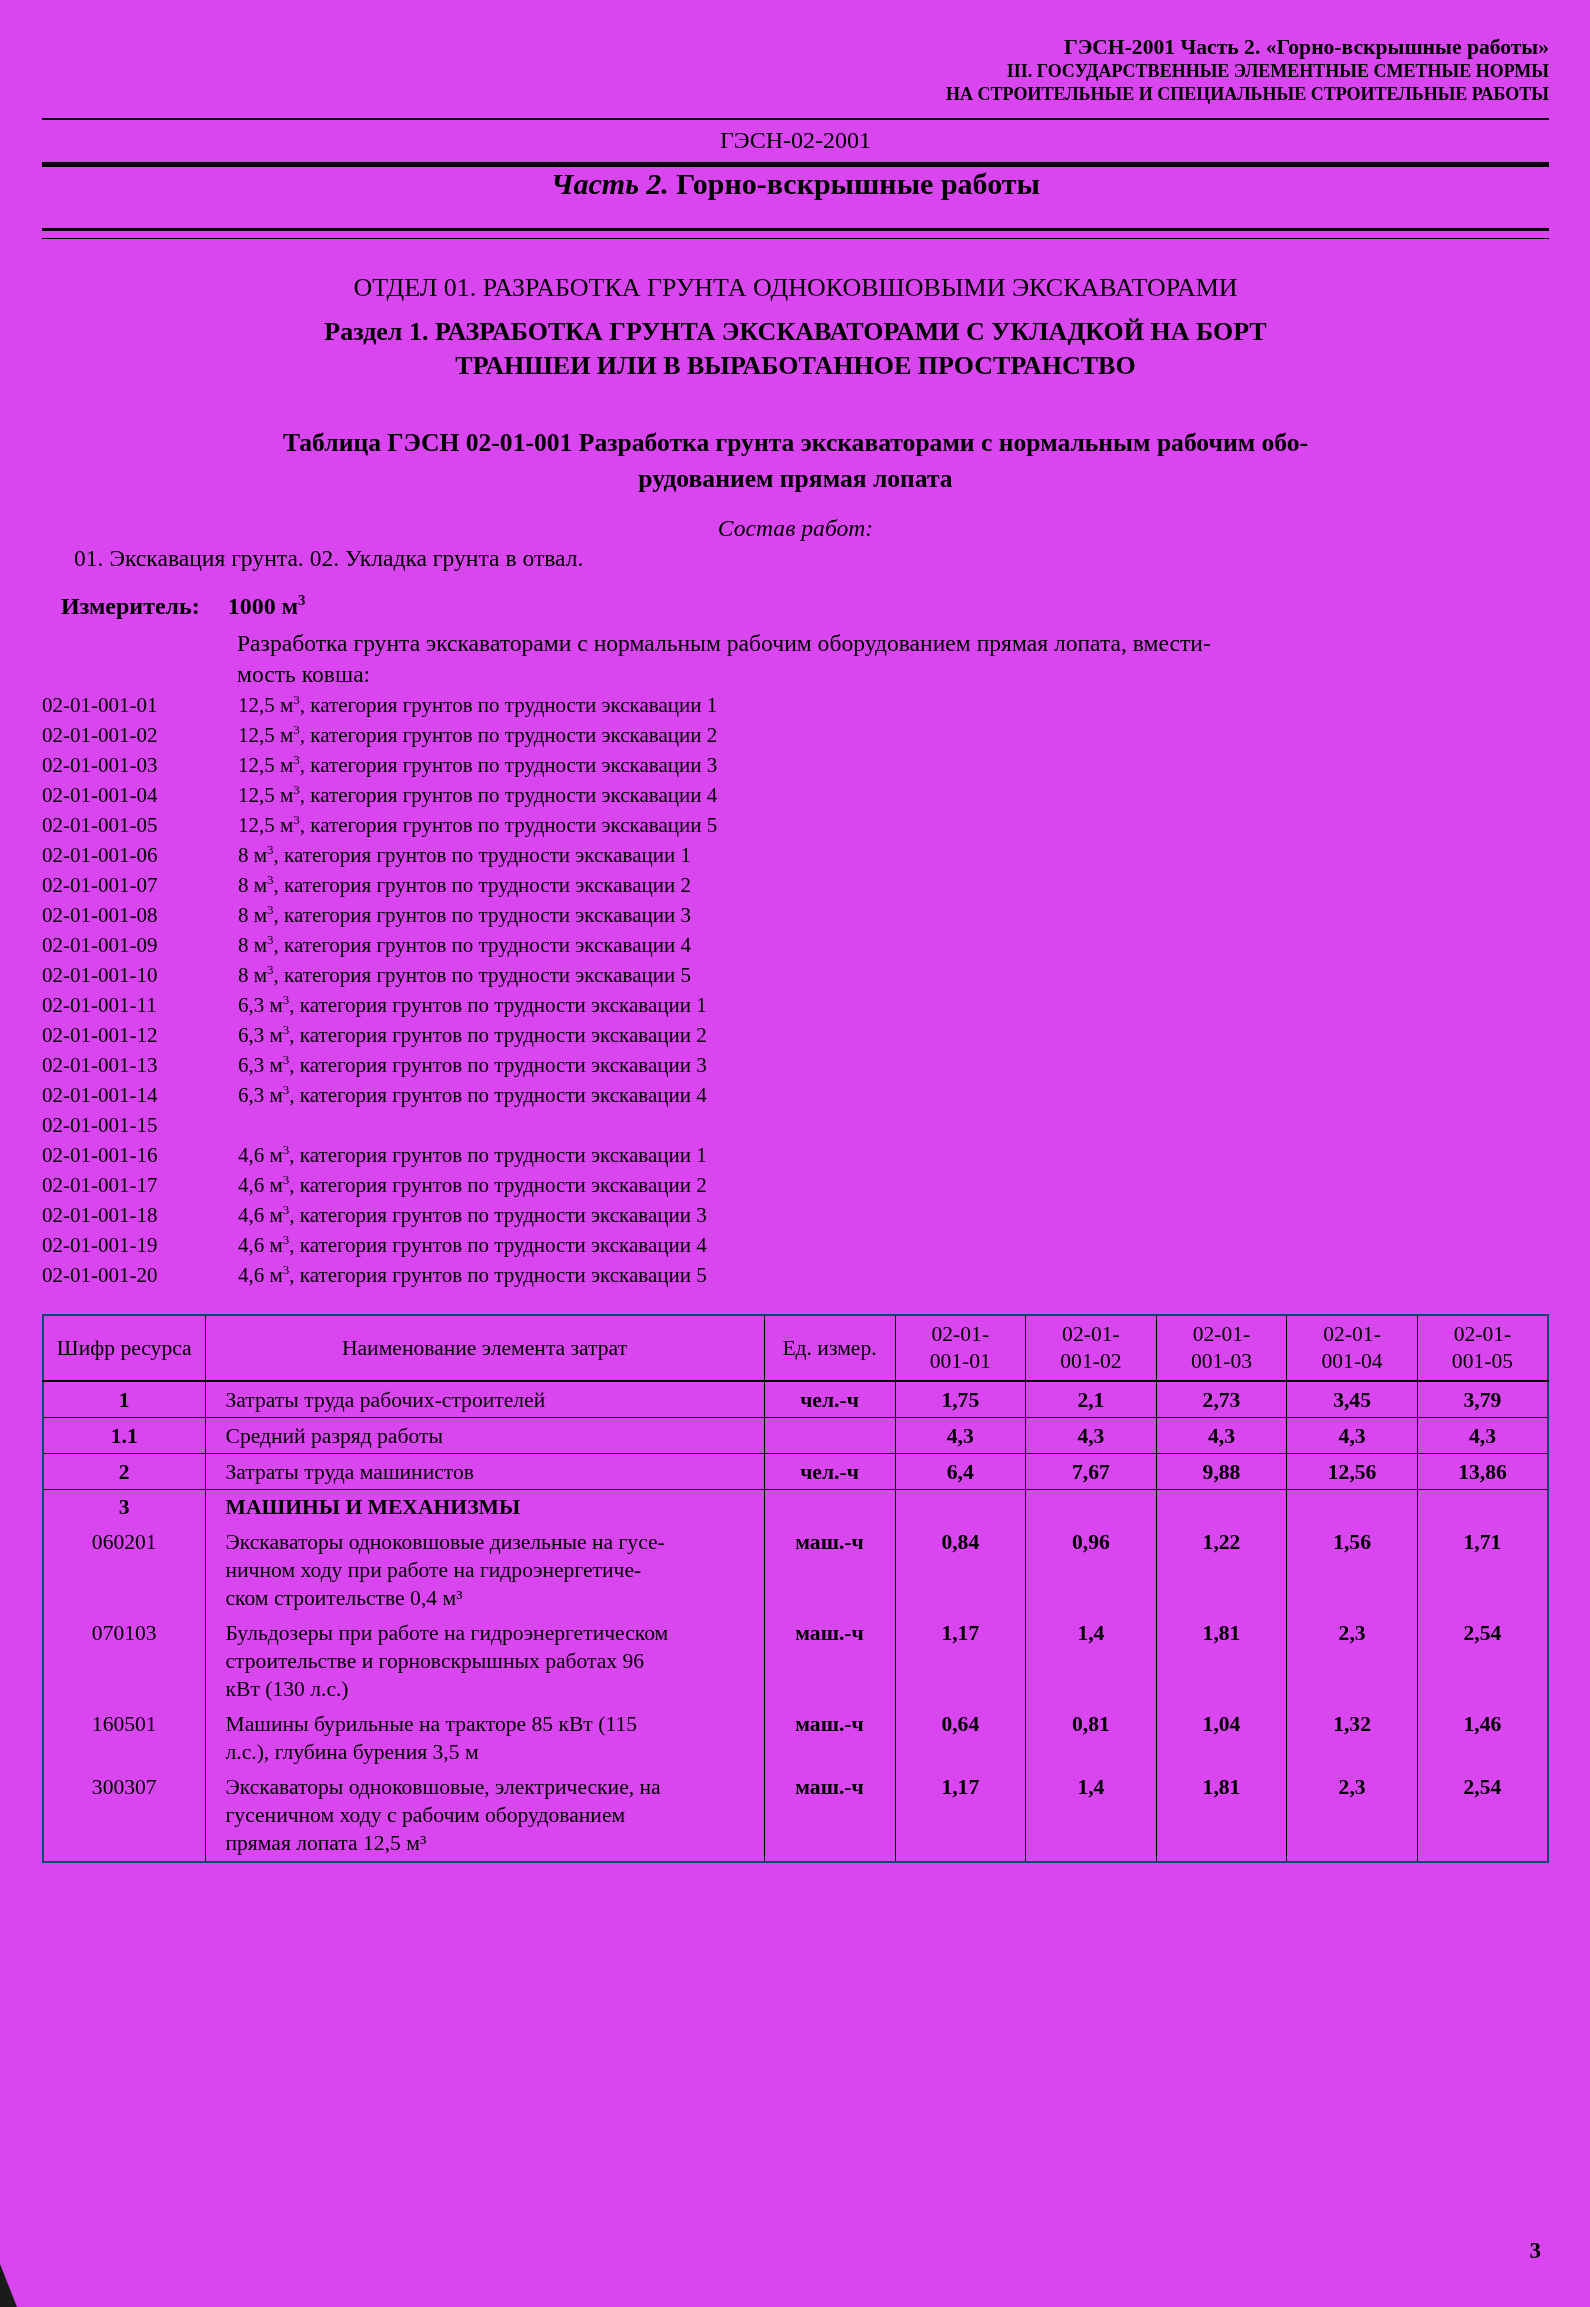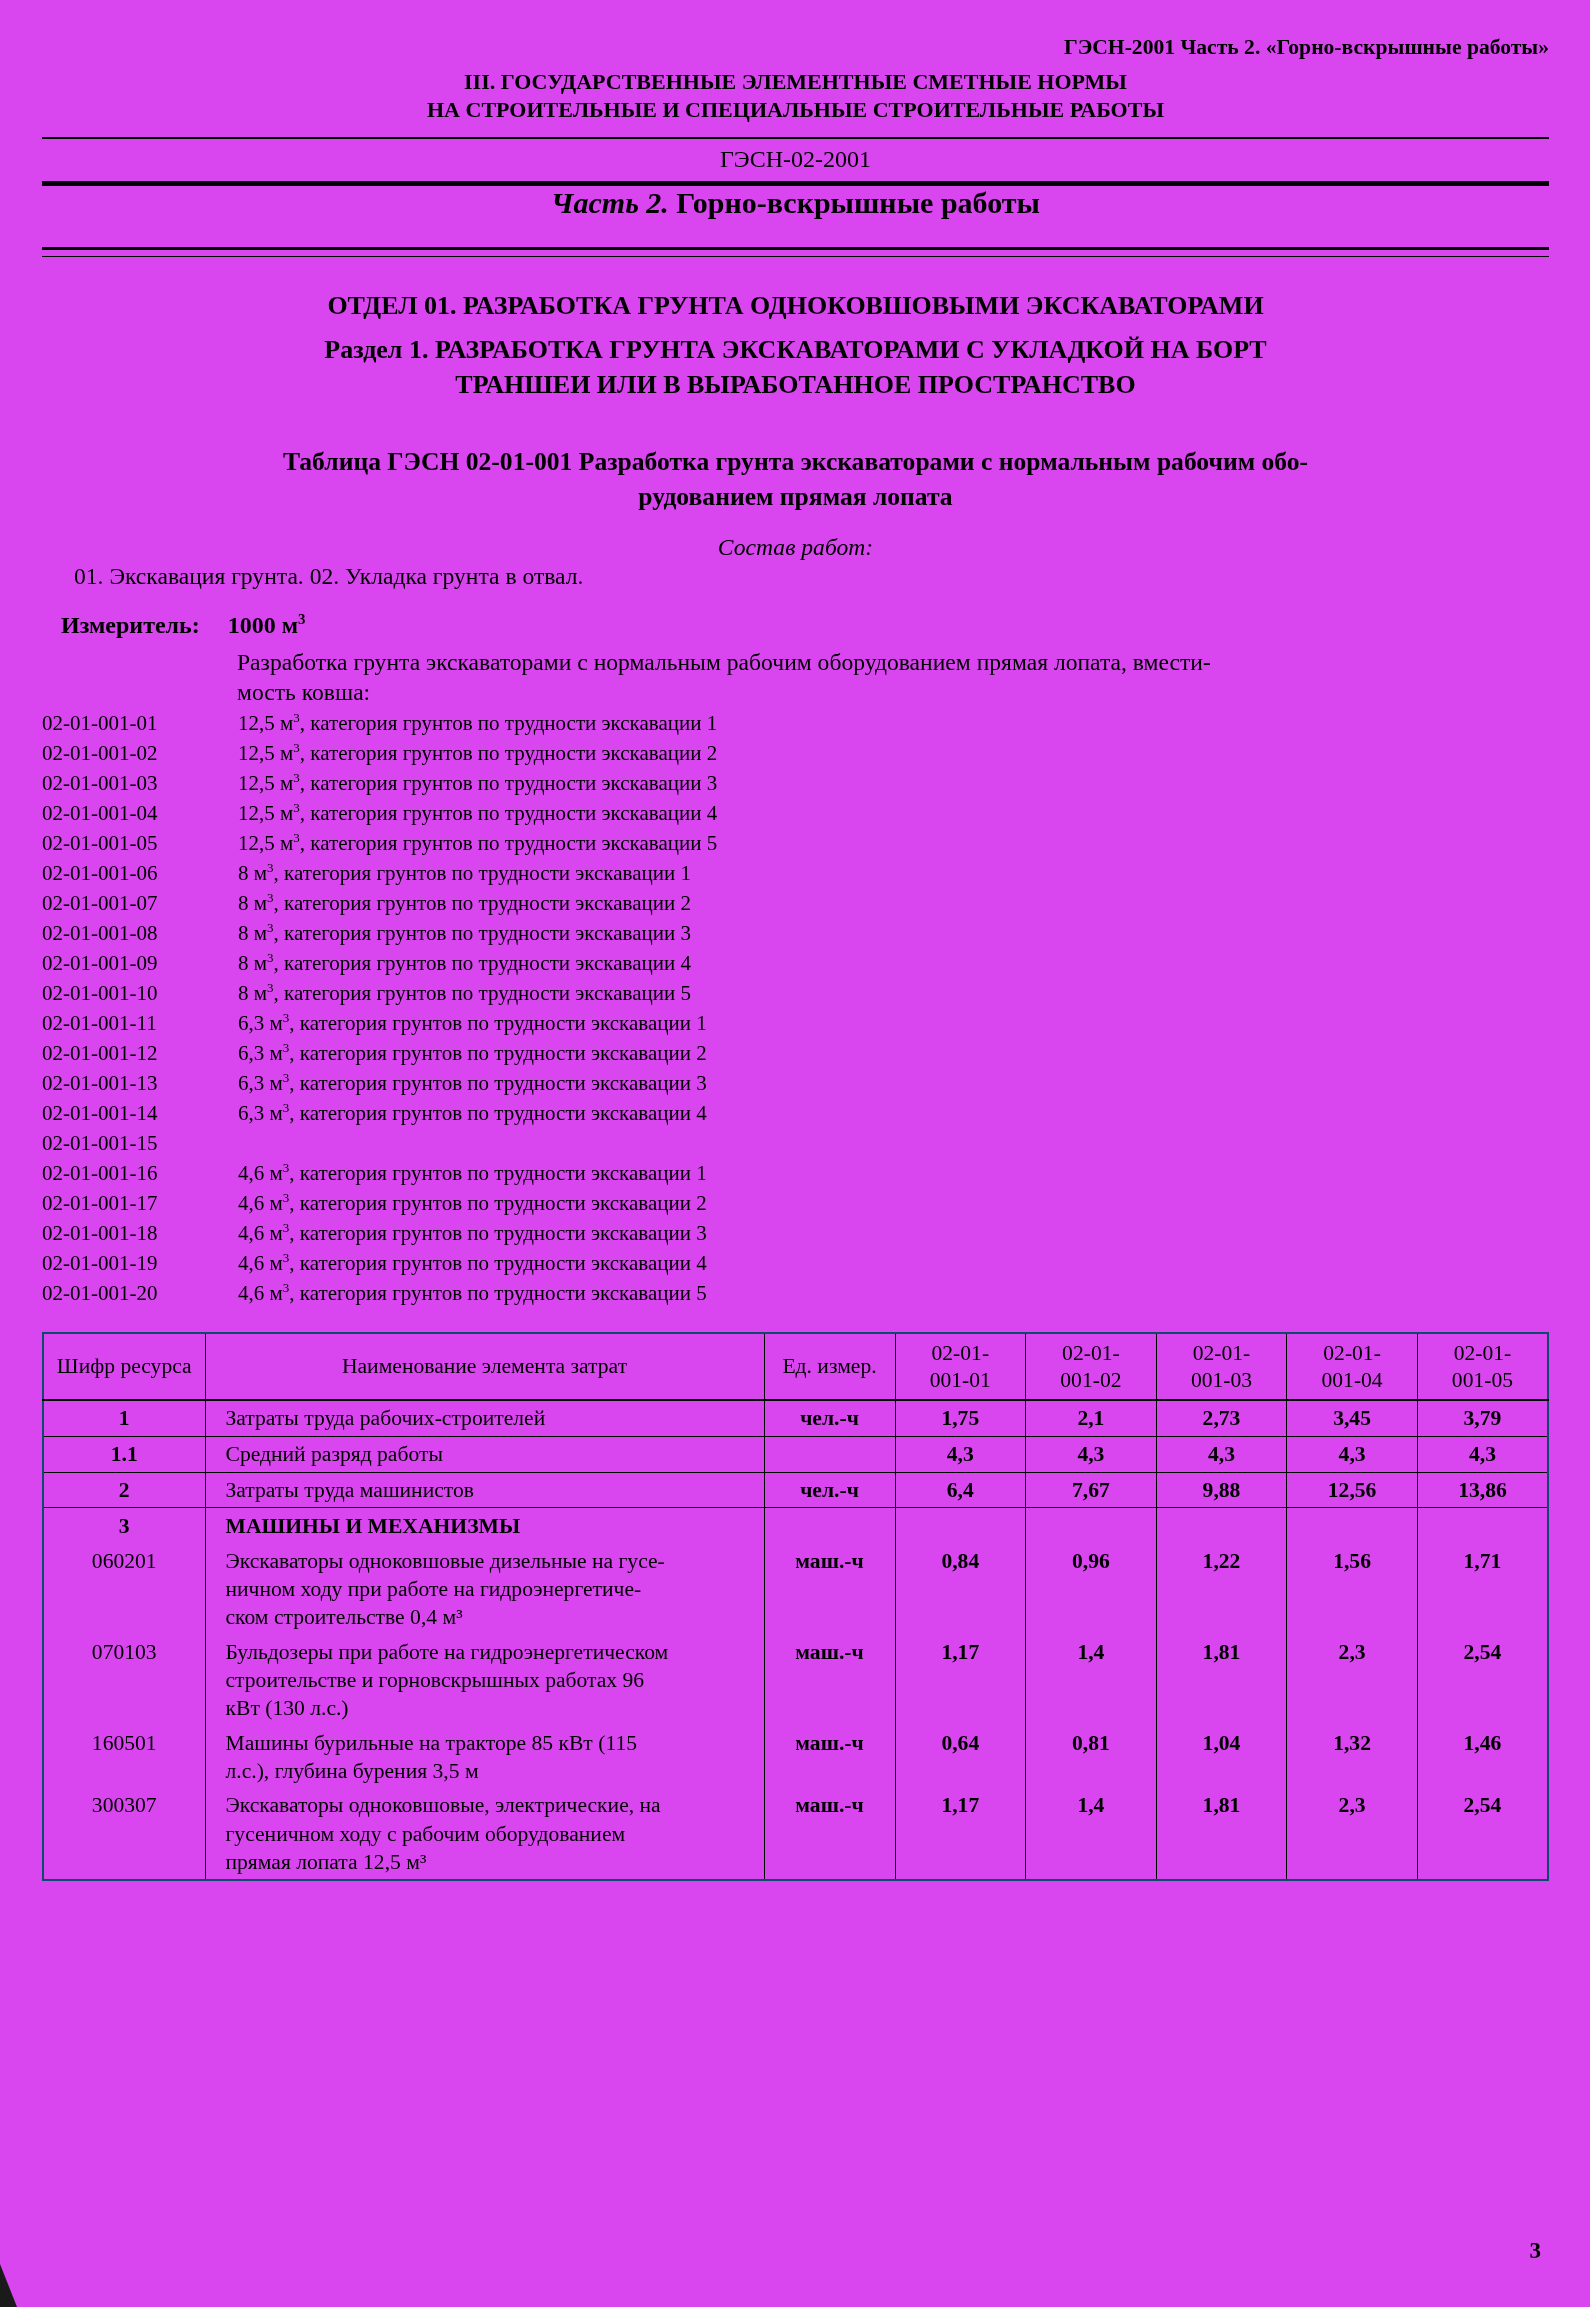--- a/index.html
+++ b/index.html
@@ -17,45 +17,45 @@
   .block { display: block; }
   .b { font-weight: bold; }
 
   .header-right {
     text-align: right;
     font-weight: bold;
     font-size: 21.6px;
     margin-top: 6.7px;
   }
   .doc-title {
-    text-align: center;
-    font-weight: bold;
-    font-size: 22px;
+    text-align: right;
+    font-weight: bold;
+    font-size: 18px;
     line-height: 1.3;
-    margin-top: 8px;
+    margin-top: 0;
   }
   .rule-a { border-top: 2.7px solid #000; margin-top: 12px; }
   .doc-code { text-align: center; font-size: 24px; margin-top: 6.7px; }
   .rule-b { border-top: 5.4px solid #000; margin-top: 8px; }
 
   .part-title {
     text-align: center;
     font-size: 30px;
     font-weight: bold;
   }
   .part-title em { font-style: italic; }
 
   .double-rule { margin-top: 27px; }
   .double-rule .dr1 { border-top: 3.4px solid #000; }
   .double-rule .dr2 { border-top: 1.3px solid #000; margin-top: 6.7px; }
 
   .section {
     text-align: center;
     font-size: 26px;
-    font-weight: bold;
+    font-weight: normal;
     margin-top: 34px;
   }
   .subsection {
     text-align: center;
     font-size: 26px;
     font-weight: bold;
     line-height: 1.32;
     margin-top: 12px;
   }
   .table-title {

